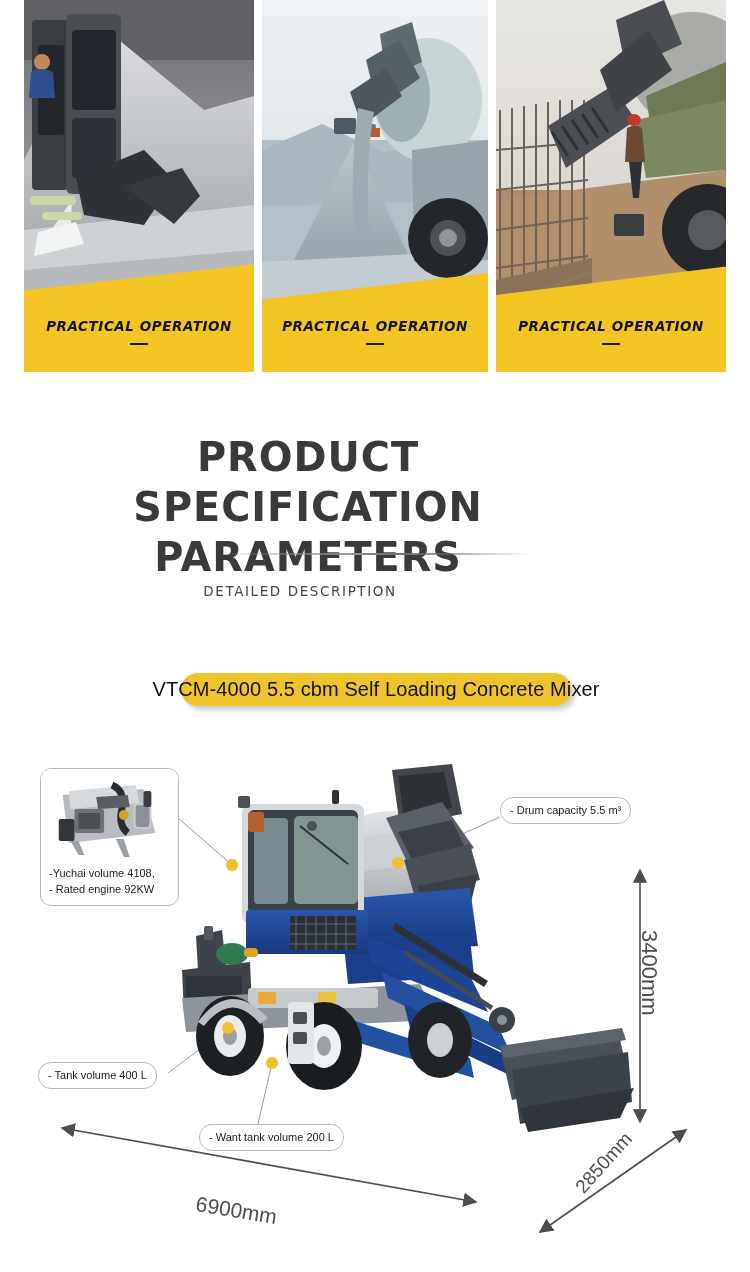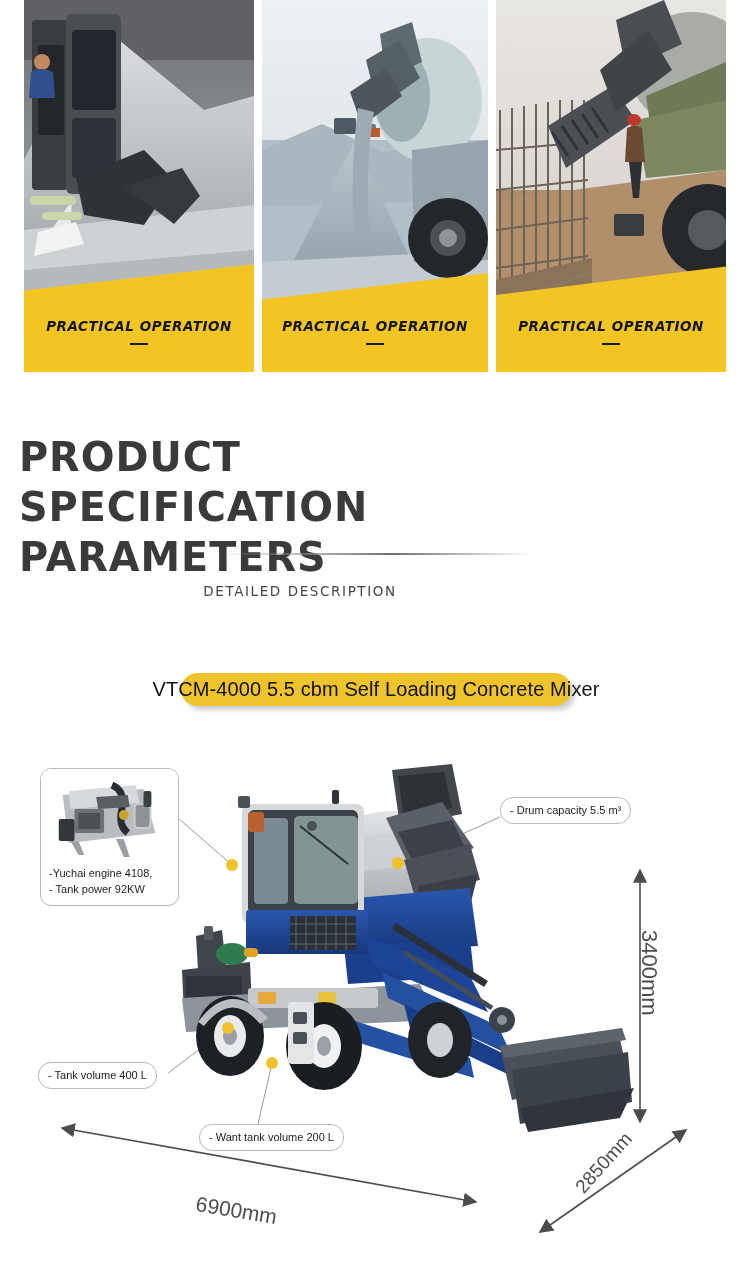--- a/index.html
+++ b/index.html
@@ -41,21 +41,21 @@
     color: #111418; white-space: nowrap;
     transform: scaleX(0.93);
   }
   .caption-rule {
     position: absolute; bottom: 27px; left: 50%;
     width: 18px; height: 2px; background: #1a1d20;
     transform: translateX(-50%);
   }
 
   
-  .title-wrap { position: absolute; left: 10px; right: 0; top: 432px; text-align: left; }
+  .title-wrap { position: absolute; left: 10px; right: 0; top: 432px; text-align: center; }
   .title-line {
     font-family: "DejaVu Sans", sans-serif;
     font-weight: 700; font-size: 41px; line-height: 50px;
     letter-spacing: 1px; color: #3a3a3a;
     transform: scaleX(0.97);
   }
   .divider {
     position: absolute; left: 218px; top: 553px; width: 314px; height: 2px;
     background: linear-gradient(to right, rgba(255,255,255,0), #8f8f8f 45%, #6f6f6f 55%, rgba(255,255,255,0));
   }
@@ -405,22 +405,22 @@
           <rect x="96" y="36" width="14" height="22" rx="3" fill="#8d9195"></rect>
           <rect x="104" y="22" width="8" height="16" rx="2" fill="#3b3f42"></rect>
           <rect x="18" y="50" width="16" height="22" rx="2" fill="#33373a"></rect>
           <path d="M30 72 L38 86 L44 86 L38 72 Z" fill="#9aa0a6"></path>
           <path d="M76 70 L84 88 L90 88 L84 70 Z" fill="#9aa0a6"></path>
           <circle cx="84" cy="46" r="5" fill="#caa22c"></circle>
           <path d="M56 28 L88 26 L90 38 L58 40 Z" fill="#5a5e62"></path>
         </svg>
       </div>
       <div class="engine-lines">
-        <div>-Yuchai  engine 4108,</div>
-        <div>- Tank power 92KW</div>
+        <div>-Yuchai  volume 4108,</div>
+        <div>- Rated engine 92KW</div>
       </div>
     </div>
 
     <div class="callout drum">- Drum capacity 5.5 m³</div>
     <div class="callout tank">- Tank volume 400 L</div>
     <div class="callout want">- Want tank volume 200 L</div>
 
     <div class="dim-label dim-h">3400mm</div>
     <div class="dim-label dim-w">6900mm</div>
     <div class="dim-label dim-d">2850mm</div>

